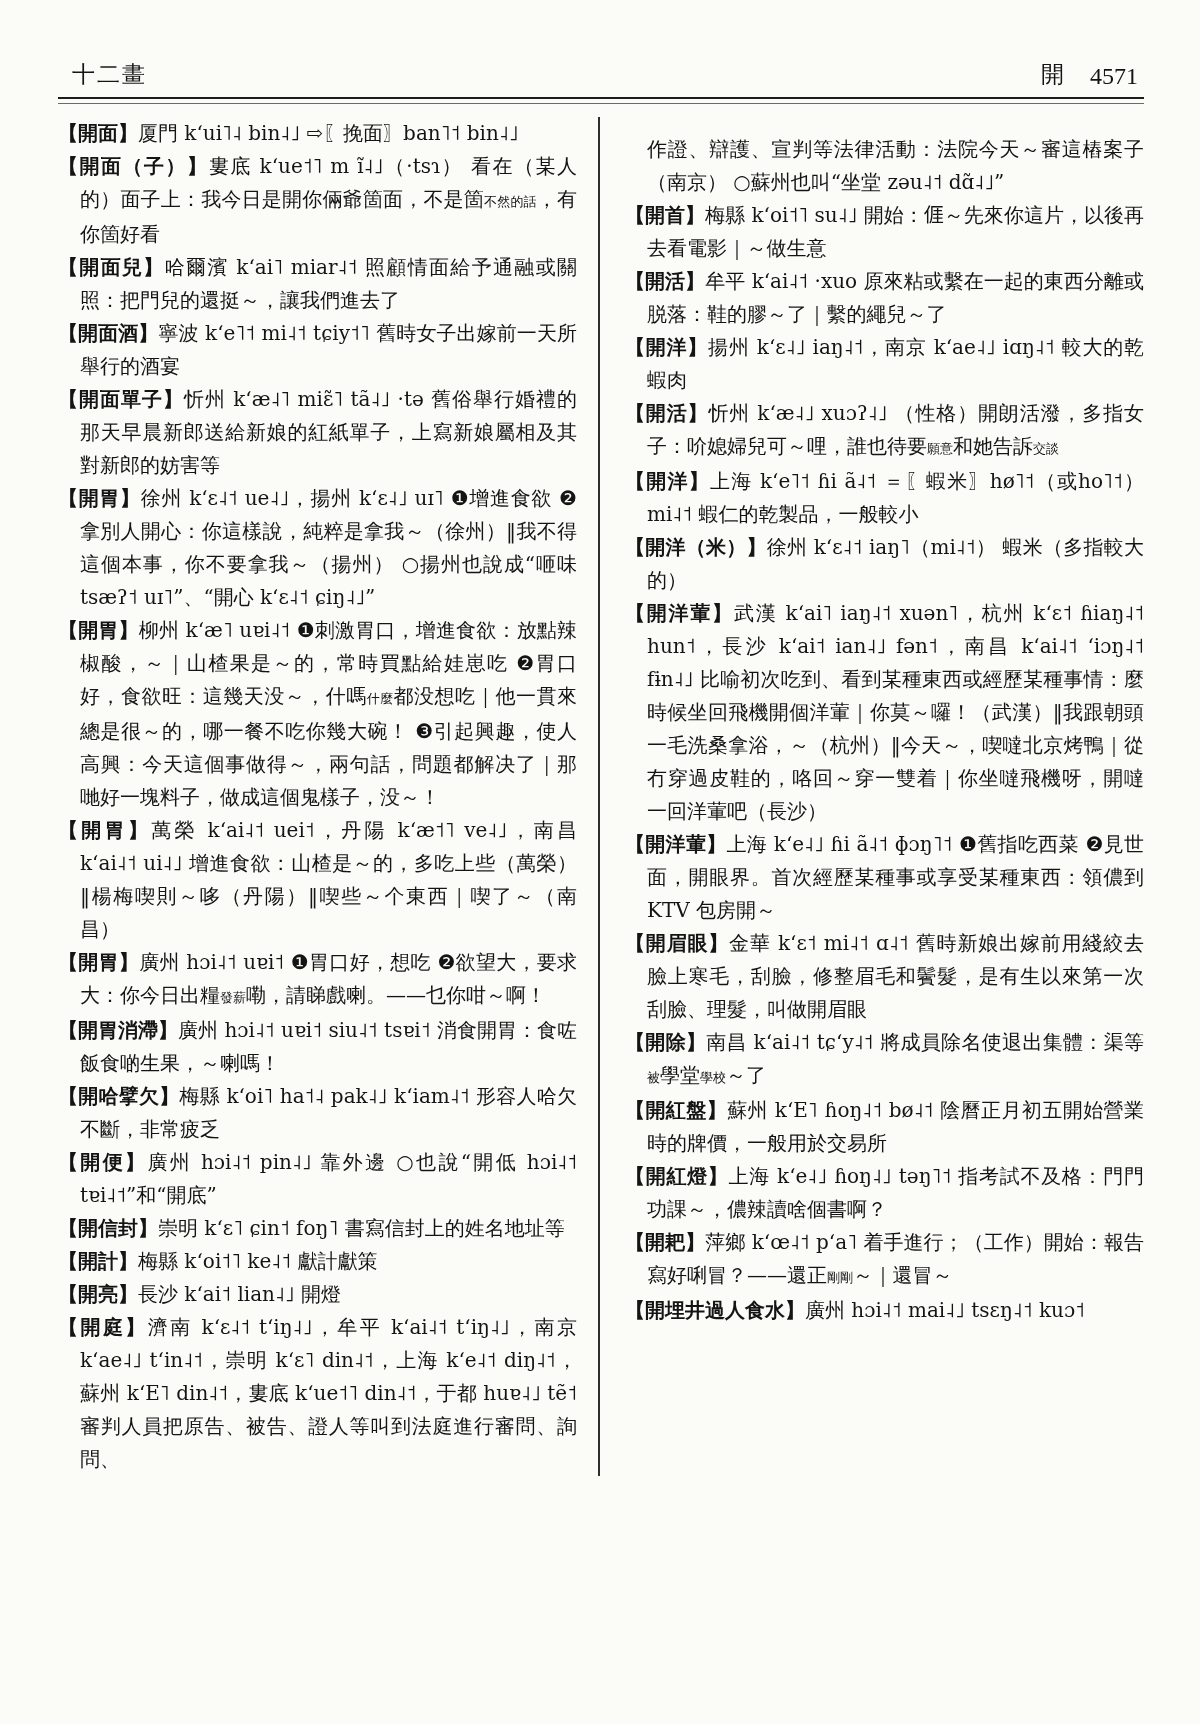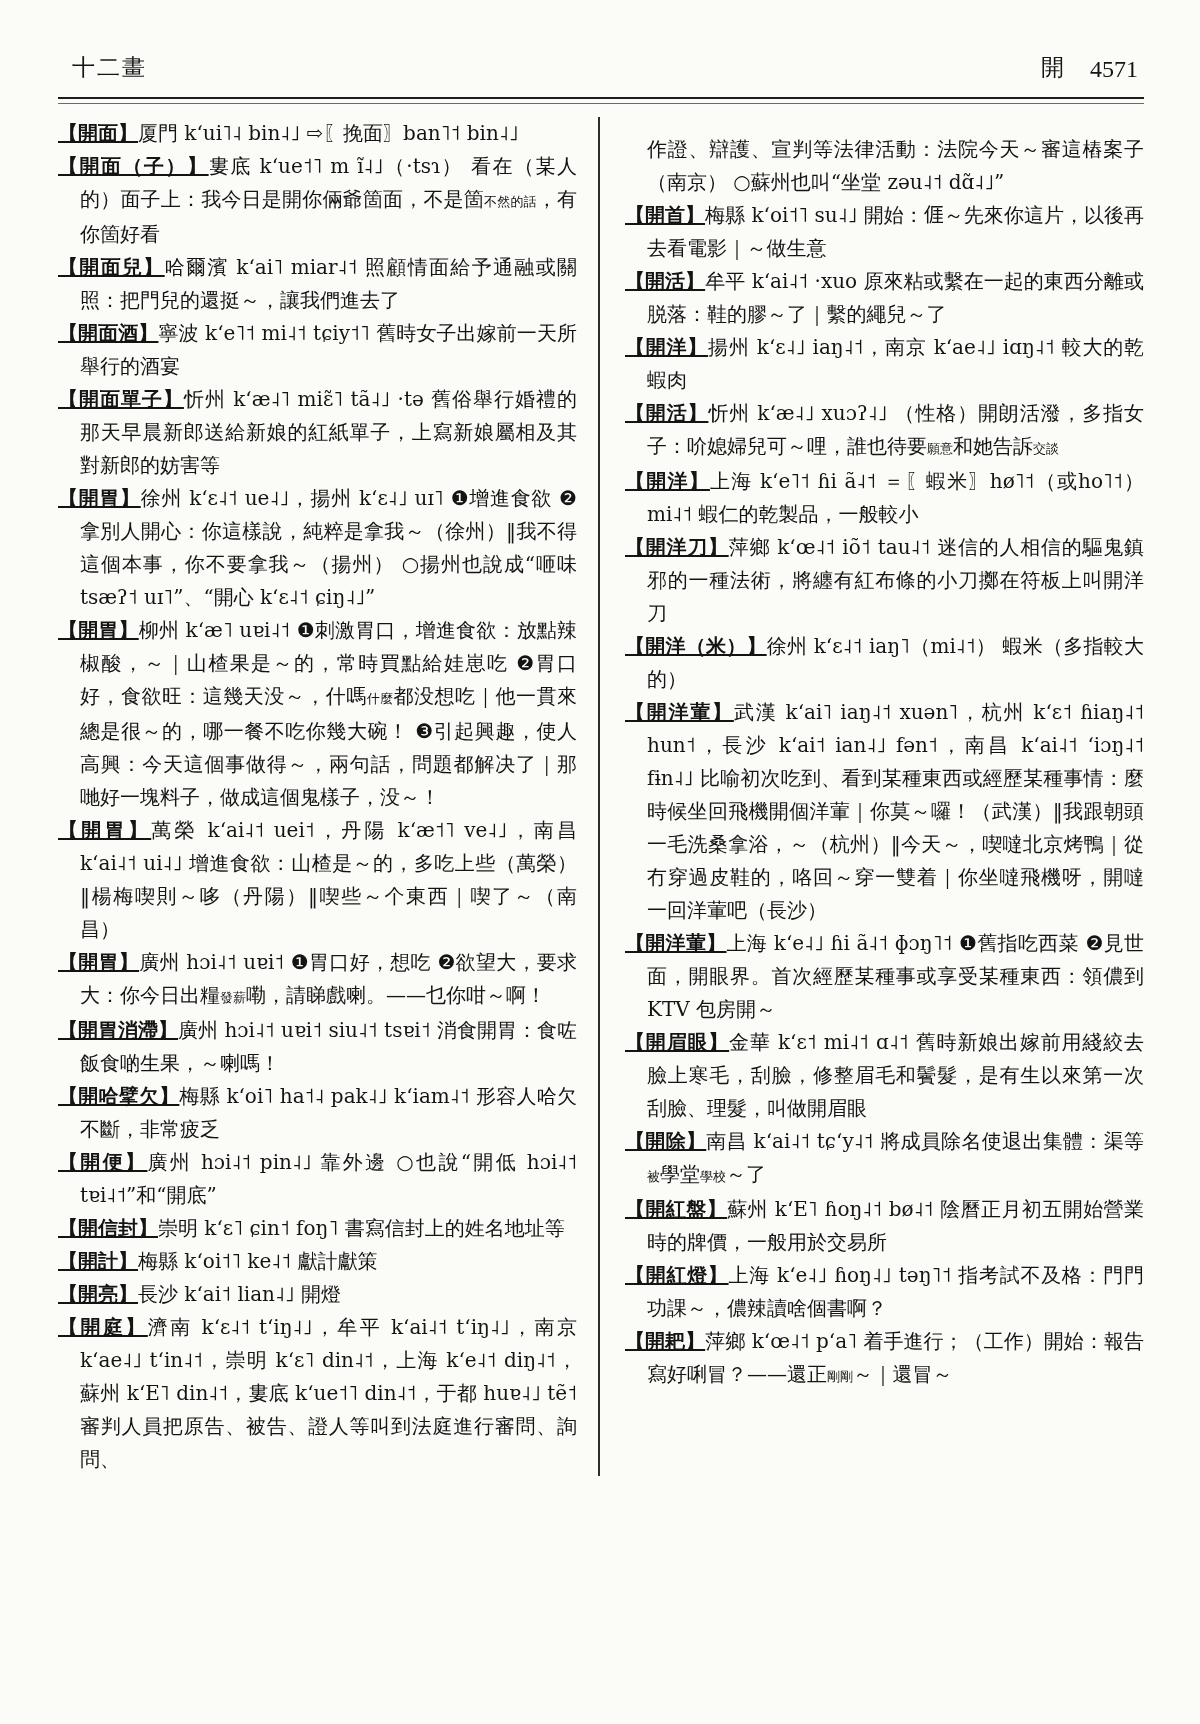--- a/index.html
+++ b/index.html
@@ -4,32 +4,32 @@
 <style>
   html,body{margin:0;padding:0;}
   body{
     width:1200px;height:1724px;
     background:#fbfbf8;
     color:#141414;
     font-family:"DejaVu Serif","Liberation Serif",serif;
     -webkit-font-smoothing:antialiased;
   }
   .page{box-sizing:border-box;width:1200px;height:1724px;padding:52px 56px 0 58px;overflow:hidden;}
-  .hdr{display:flex;justify-content:space-between;align-items:flex-start;height:38px;padding:0 6px 0 14px;font-size:23px;letter-spacing:2px;}
+  .hdr{display:flex;justify-content:space-between;align-items:flex-end;height:38px;padding:0 6px 0 14px;font-size:23px;letter-spacing:2px;}
   .hdr-right{display:flex;align-items:flex-end;gap:26px;letter-spacing:0;}
   .hdr-right .num{font-size:24px;font-family:Liberation Serif, serif;}
   .rule{margin-top:7px;height:4px;border-top:2.5px solid #1c1c1c;border-bottom:1px solid #6a6a6a;}
   .columns{display:flex;margin-top:13px;}
   .col{flex:1 1 0;font-size:20px;line-height:33px;text-align:justify;}
   .col-left{padding-right:21px;}
   .col-right{padding-left:25px;margin-top:16px;}
   .colsep{width:2px;background:#2e2e2e;}
   p.entry{margin:0;padding-left:22px;text-indent:-22px;}
   p.entry.cont{text-indent:0;}
-  .hw{font-weight:bold;text-decoration:underline;}
+  .hw{font-weight:bold;}
   .sm{font-size:13px;letter-spacing:0;}
 </style>
 </head>
 <body>
 
 <div class="page">
 
   <div class="hdr">
     <span>十二畫</span>
     <span class="hdr-right">
@@ -60,25 +60,25 @@
         <p class="entry"><span class="hw">【開庭】</span>濟南 kʻɛ˨˦ tʻiŋ˨˩，牟平 kʻai˨˦ tʻiŋ˨˩，南京 kʻae˨˩ tʻin˨˦，崇明 kʻɛ˥ din˨˦，上海 kʻe˨˦ diŋ˨˦，蘇州 kʻE˥ din˨˦，婁底 kʻue˦˥ din˨˦，于都 huɐ˨˩ tẽ˦ 審判人員把原告、被告、證人等叫到法庭進行審問、詢問、</p>
       </div>
     <div class="colsep"></div>
     <div class="col col-right">
         <p class="entry cont">作證、辯護、宣判等法律活動：法院今天～審這樁案子（南京） ○蘇州也叫“坐堂 zəu˨˦ dɑ̃˨˩”</p>
         <p class="entry"><span class="hw">【開首】</span>梅縣 kʻoi˦˥ su˨˩ 開始：𠊎～先來你這片，以後再去看電影｜～做生意</p>
         <p class="entry"><span class="hw">【開活】</span>牟平 kʻai˨˦ ·xuo 原來粘或繫在一起的東西分離或脱落：鞋的膠～了｜繫的繩兒～了</p>
         <p class="entry"><span class="hw">【開洋】</span>揚州 kʻɛ˨˩ iaŋ˨˦，南京 kʻae˨˩ iɑŋ˨˦ 較大的乾蝦肉</p>
         <p class="entry"><span class="hw">【開活】</span>忻州 kʻæ˨˩ xuɔʔ˨˩ （性格）開朗活潑，多指女子：吤媳婦兒可～哩，誰也待要<span class="sm">願意</span>和她告訴<span class="sm">交談</span></p>
         <p class="entry"><span class="hw">【開洋】</span>上海 kʻe˥˦ ɦi ã˨˦ ＝〖蝦米〗hø˥˦（或ho˥˦） mi˨˦ 蝦仁的乾製品，一般較小</p>
-        <p class="entry"><span class="hw">【開洋刀】</span>萍鄉 kʻœ˨˦ iõ˦ tau˨˦ 迷信的人相信的驅鬼鎮邪的一種法術，將纏有紅布條的小刀擲在符板上叫開洋刀</p>
         <p class="entry"><span class="hw">【開洋（米）】</span>徐州 kʻɛ˨˦ iaŋ˥（mi˨˦） 蝦米（多指較大的）</p>
         <p class="entry"><span class="hw">【開洋葷】</span>武漢 kʻai˥ iaŋ˨˦ xuən˥，杭州 kʻɛ˦ ɦiaŋ˨˦ hun˦，長沙 kʻai˦ ian˨˩ fən˦，南昌 kʻai˨˦ ʻiɔŋ˨˦ fɨn˨˩ 比喻初次吃到、看到某種東西或經歷某種事情：麼時候坐回飛機開個洋葷｜你莫～囉！（武漢）‖我跟朝頭一毛洗桑拿浴，～（杭州）‖今天～，喫噠北京烤鴨｜從冇穿過皮鞋的，咯回～穿一雙着｜你坐噠飛機呀，開噠一回洋葷吧（長沙）</p>
         <p class="entry"><span class="hw">【開洋葷】</span>上海 kʻe˨˩ ɦi ã˨˦ ɸɔŋ˥˦ ❶舊指吃西菜 ❷見世面，開眼界。首次經歷某種事或享受某種東西：領儂到 KTV 包房開～</p>
         <p class="entry"><span class="hw">【開眉眼】</span>金華 kʻɛ˦ mi˨˦ ɑ˨˦ 舊時新娘出嫁前用綫絞去臉上寒毛，刮臉，修整眉毛和鬢髮，是有生以來第一次刮臉、理髮，叫做開眉眼</p>
         <p class="entry"><span class="hw">【開除】</span>南昌 kʻai˨˦ tɕʻy˨˦ 將成員除名使退出集體：渠等<span class="sm">被</span>學堂<span class="sm">學校</span>～了</p>
         <p class="entry"><span class="hw">【開紅盤】</span>蘇州 kʻE˥ ɦoŋ˨˦ bø˨˦ 陰曆正月初五開始營業時的牌價，一般用於交易所</p>
         <p class="entry"><span class="hw">【開紅燈】</span>上海 kʻe˨˩ ɦoŋ˨˩ təŋ˥˦ 指考試不及格：門門功課～，儂辣讀啥個書啊？</p>
         <p class="entry"><span class="hw">【開耙】</span>萍鄉 kʻœ˨˦ pʻa˥ 着手進行；（工作）開始：報告寫好唎冒？——還正<span class="sm">剛剛</span>～｜還冒～</p>
+        <p class="entry"><span class="hw">【開埋井過人食水】</span>廣州 hɔi˨˦ mai˨˩ tsɛŋ˨˦ kuɔ˦</p>
       </div>
   </div>
 
 </div>
 
 </body></html>

